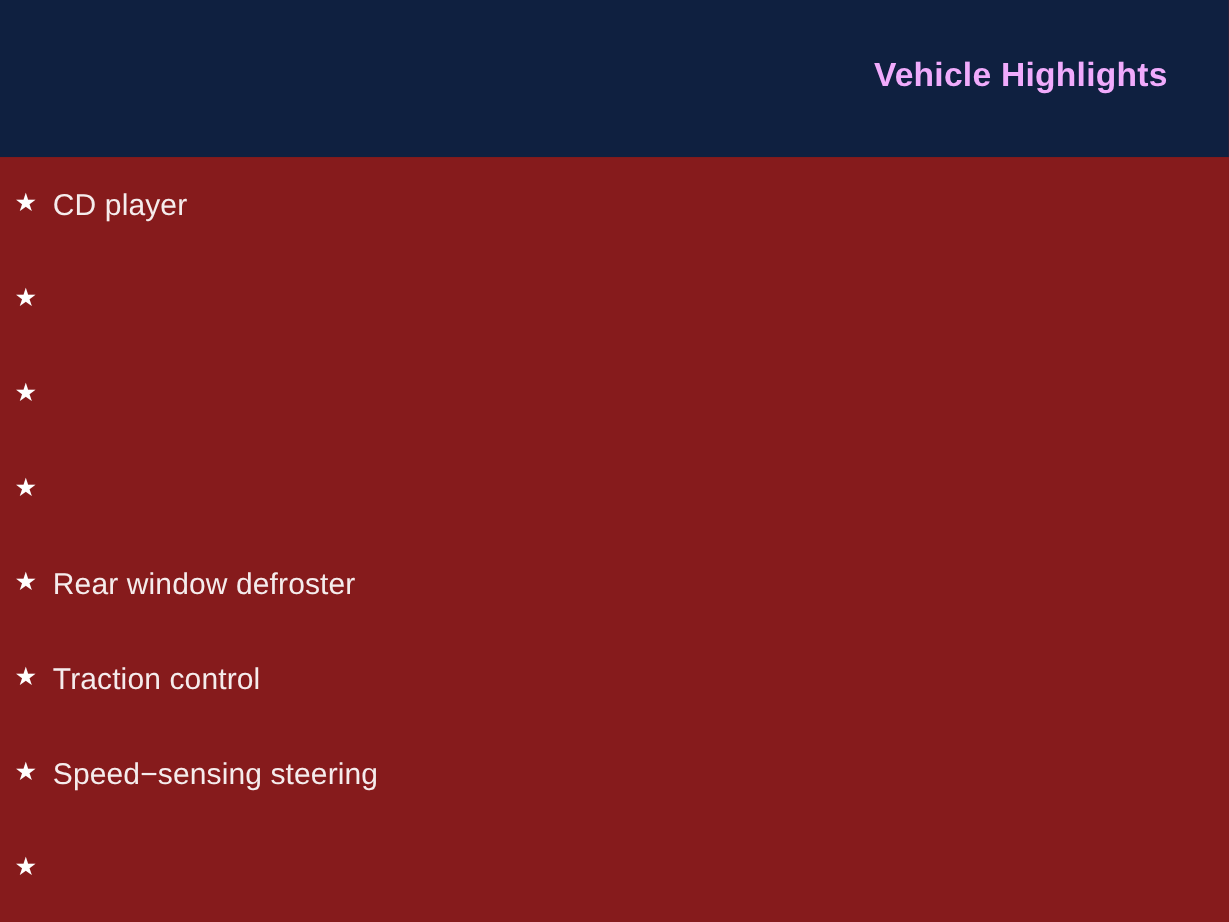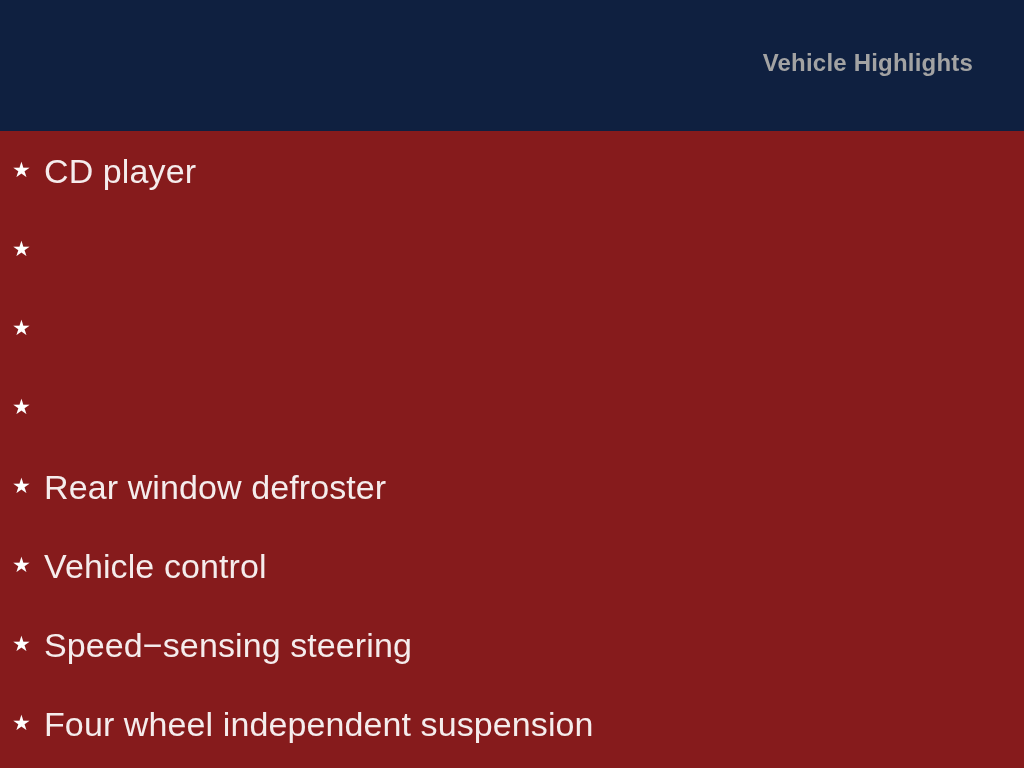--- a/index.html
+++ b/index.html
@@ -29,24 +29,24 @@
     width: 1024px;
     height: 131px;
     background: #0f2040;
     box-sizing: border-box;
   }
   #header-title {
     position: absolute;
     right: 51px;
     top: 47px;
     margin: 0;
-    font-size: 24px;
+    font-size: 28px;
     font-weight: bold;
     letter-spacing: 0.2px;
-    color: #a3a3a3;
+    color: #f0abfc;
     line-height: 32px;
     text-align: right;
     white-space: nowrap;
   }
   
   #body {
     position: absolute;
     left: 0;
     top: 131px;
     width: 1024px;
@@ -76,21 +76,21 @@
     width: 32px;
     font-size: 21px;
     line-height: 1;
     color: #ffffff;
     text-align: left;
     display: inline-block;
     transform: translateY(-1px);
   }
   .item-label {
     flex: 0 1 auto;
-    font-size: 34px;
+    font-size: 25px;
     line-height: 36px;
     color: #f5ecec;
     letter-spacing: 0.1px;
     white-space: nowrap;
   }
 </style>
 </head>
 <body>
 
 <div id="slide">
@@ -119,29 +119,28 @@
         <span class="bullet-star">★</span>
       </li>
 
       <li>
         <span class="bullet-star">★</span>
         <span class="item-label">Rear window defroster</span>
       </li>
 
       <li>
         <span class="bullet-star">★</span>
-        <span class="item-label">Vehicle control</span>
+        <span class="item-label">Traction control</span>
       </li>
 
       <li>
         <span class="bullet-star">★</span>
         <span class="item-label">Speed−sensing steering</span>
       </li>
 
       <li>
         <span class="bullet-star">★</span>
-        <span class="item-label">Four wheel independent suspension</span>
       </li>
 
     </ul>
   </div>
 
 </div>
 
 </body></html>

